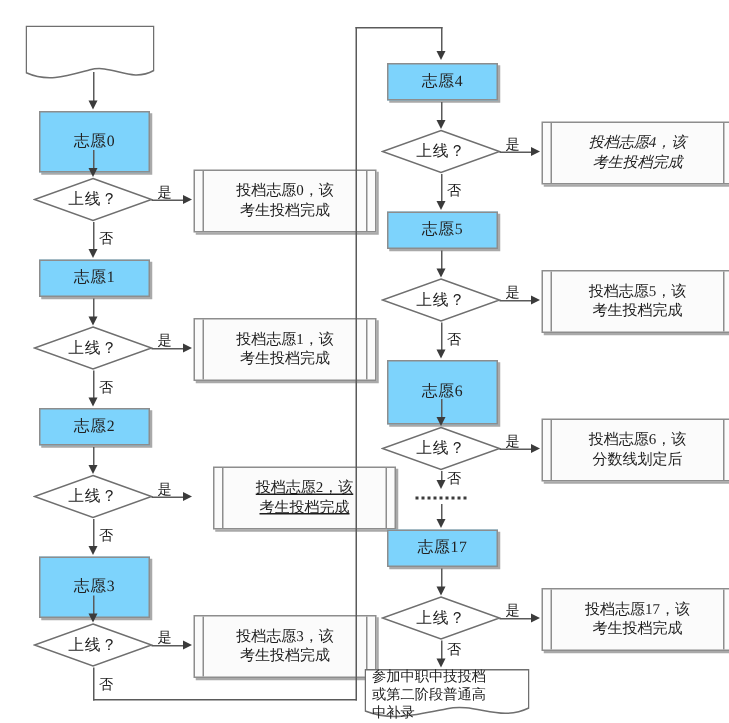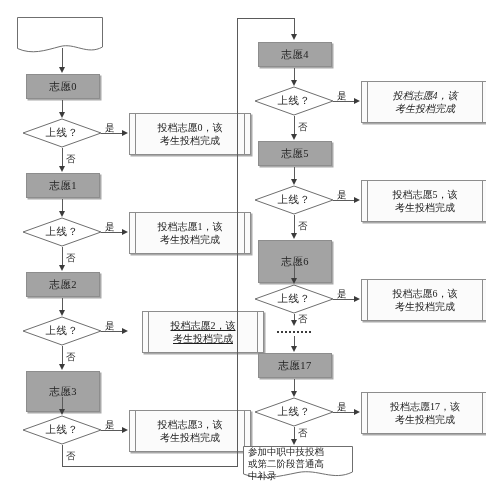--- a/index.html
+++ b/index.html
@@ -13,21 +13,21 @@
     height:482px;
     background:#ffffff;
     overflow:hidden;
   }
 
   
   .node{position:absolute;box-sizing:border-box;}
 
   
   .proc{
-    background:#a3a3a3;
+    background:#7dd3fc;
     border:1px solid #8d8d8d;
     box-shadow:1.5px 1.5px 0 0 #a9a9a9;
     display:flex;align-items:center;justify-content:center;
     font-size:10.5px;color:#222;letter-spacing:.5px;
     line-height:1.1;
   }
 
   
   .predef{
     background:#fbfbfb;
@@ -104,21 +104,21 @@
 
   <div class="doc" style="left:17px;top:17px;width:86px;height:38px;">
     <svg width="86" height="38" viewBox="0 0 86 38">
       <path d="M0.5,0.5 H85.5 V30 C70,38.5 58,25.5 43,29.5 C28,33.5 15,38 0.5,31.5 Z" fill="#ffffff" stroke="#6f6f6f" stroke-width="1"></path>
     </svg>
   </div>
 
   <div class="ln v" style="left:62px;top:48px;height:20px;"></div>
   <div class="arrow-d" style="left:58.5px;top:67px;"></div>
 
-  <div class="node proc" style="left:26px;top:74px;width:74px;height:25px;">
+  <div class="node proc" style="left:26px;top:74px;width:74px;height:41px;">
     <span>志愿0</span>
   </div>
   <div class="ln v" style="left:62px;top:100px;height:14px;"></div>
   <div class="arrow-d" style="left:58.5px;top:112px;"></div>
 
   <div class="dec" style="left:22px;top:118px;width:80px;height:30px;">
     <svg width="80" height="30" viewBox="0 0 80 30">
       <polygon points="40,1 79,15 40,29 1,15" fill="#ffffff" stroke="#6f6f6f" stroke-width="1"></polygon>
     </svg>
     <div class="dlabel">上线？</div>
@@ -264,21 +264,21 @@
     <svg width="80" height="30" viewBox="0 0 80 30">
       <polygon points="40,1 79,15 40,29 1,15" fill="#ffffff" stroke="#6f6f6f" stroke-width="1"></polygon>
     </svg>
     <div class="dlabel">上线？</div>
   </div>
   <div class="elabel" style="left:337px;top:288px;">是</div>
   <div class="ln h" style="left:333px;top:299px;width:22px;"></div>
   <div class="arrow-r" style="left:354px;top:295.5px;"></div>
   <div class="predef" style="left:361px;top:279px;width:110px;height:40px;">
     <span style="white-space:pre-line;">投档志愿6，该
-考生投档完成</span>
+分数线划定后</span>
   </div>
 
   <div class="ln v" style="left:294px;top:314px;height:8px;"></div>
   <div class="elabel" style="left:298px;top:313px;">否</div>
   <div class="arrow-d" style="left:291px;top:320px;"></div>
   <div class="dots" style="left:277px;top:331px;width:34px;"></div>
   <div class="ln v" style="left:294px;top:336px;height:12px;"></div>
   <div class="arrow-d" style="left:291px;top:346px;"></div>
 
   <div class="node proc" style="left:258px;top:353px;width:74px;height:25px;">

